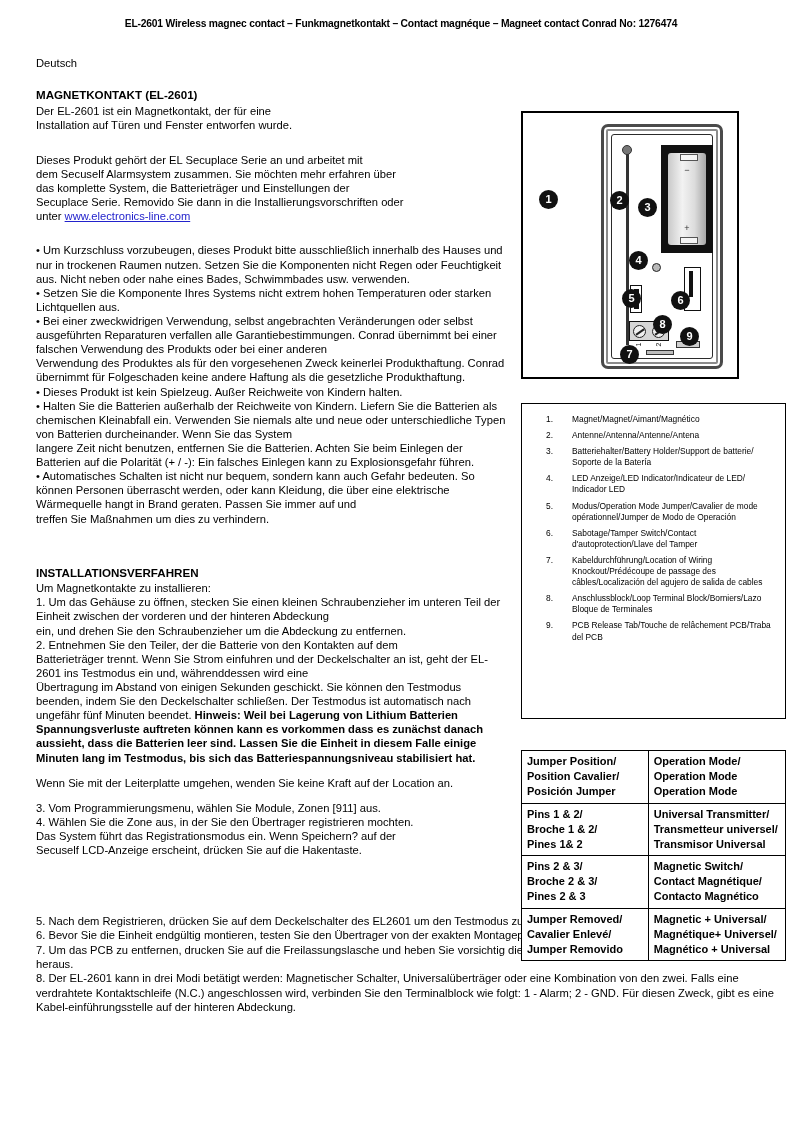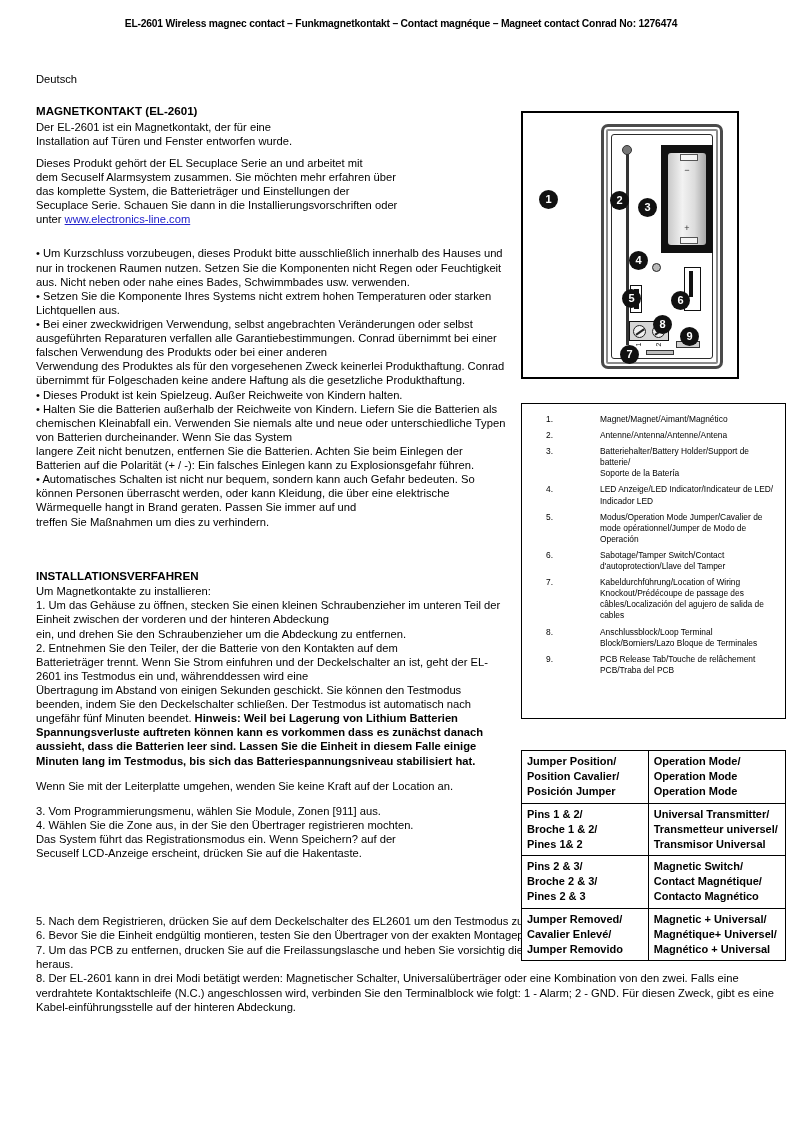--- a/index.html
+++ b/index.html
@@ -21,34 +21,34 @@
     top: 18px; left: 0; width: 802px;
     text-align: center;
     font-size: 10.3px;
     font-weight: bold;
     letter-spacing: -0.2px;
   }
 
   
   .left-col {
     position: absolute;
-    top: 72px;
+    top: 56px;
     left: 36px;
     width: 470px;
     font-size: 11.2px;
     line-height: 1.26;
   }
   .lang-label { margin-bottom: 18px; }
   .sec-title {
     font-weight: bold;
     font-size: 11.6px;
     margin: 0 0 1px 0;
   }
   .para { margin: 0 0 0 0; }
-  .para.gap-sm { margin-top: 8px; }
+  .para.gap-sm { margin-top: 21px; }
   .link { color:#2222cc; text-decoration: underline; }
   .b { font-weight: bold; }
 
   .block-spacer-lg { height: 40px; }
   .block-spacer-md { height: 20px; }
   .block-spacer-sm { height: 11px; }
 
   
   .bottom-steps {
     position: absolute;
@@ -223,21 +223,21 @@
     left: 521px; top: 403px;
     width: 265px; height: 316px;
     border: 1.6px solid #000;
     background: #fff;
     padding: 10px 8px 6px 8px;
     font-size: 8.4px;
     line-height: 1.32;
   }
   .legend-row { display: flex; margin-bottom: 5px; }
   .legend-num { width: 42px; padding-left: 16px; flex: none; }
-  .legend-txt { flex: 1; margin-left: 28px; }
+  .legend-txt { flex: 1; }
 
   
   .jtable {
     position: absolute;
     left: 521px; top: 750px;
     width: 265px;
     border-collapse: collapse;
     font-size: 11px;
     line-height: 1.38;
     background: #fff;
@@ -262,21 +262,21 @@
 <div class="left-col">
 
   <div class="lang-label">Deutsch</div>
 
   <div class="sec-title">MAGNETKONTAKT (EL-2601)</div>
   <div class="para">Der EL-2601 ist ein Magnetkontakt, der für eine</div>
   <div class="para">Installation auf Türen und Fenster entworfen wurde.</div>
   <div class="para gap-sm">Dieses Produkt gehört der EL Secuplace Serie an und arbeitet mit</div>
   <div class="para">dem Secuself Alarmsystem zusammen. Sie möchten mehr erfahren über</div>
   <div class="para">das komplette System, die Batterieträger und Einstellungen der</div>
-  <div class="para">Secuplace Serie. Schauen Sie dann in die Installierungsvorschriften oder</div>
+  <div class="para">Secuplace Serie. Removido Sie dann in die Installierungsvorschriften oder</div>
   <div class="para">
     <span>unter </span><a class="link" href="#">www.electronics-line.com</a>
   </div>
 
   <div class="block-spacer-md"></div>
 
   <div class="para">• Um Kurzschluss vorzubeugen, dieses Produkt bitte ausschließlich innerhalb des Hauses und nur in trockenen Raumen nutzen. Setzen Sie die Komponenten nicht Regen oder Feuchtigkeit aus. Nicht neben oder nahe eines Bades, Schwimmbades usw. verwenden.</div>
   <div class="para">• Setzen Sie die Komponente Ihres Systems nicht extrem hohen Temperaturen oder starken Lichtquellen aus.</div>
   <div class="para">• Bei einer zweckwidrigen Verwendung, selbst angebrachten Veränderungen oder selbst ausgeführten Reparaturen verfallen alle Garantiebestimmungen. Conrad übernimmt bei einer falschen Verwendung des Produkts oder bei einer anderen</div>
   <div class="para">Verwendung des Produktes als für den vorgesehenen Zweck keinerlei Produkthaftung. Conrad übernimmt für Folgeschaden keine andere Haftung als die gesetzliche Produkthaftung.</div>

